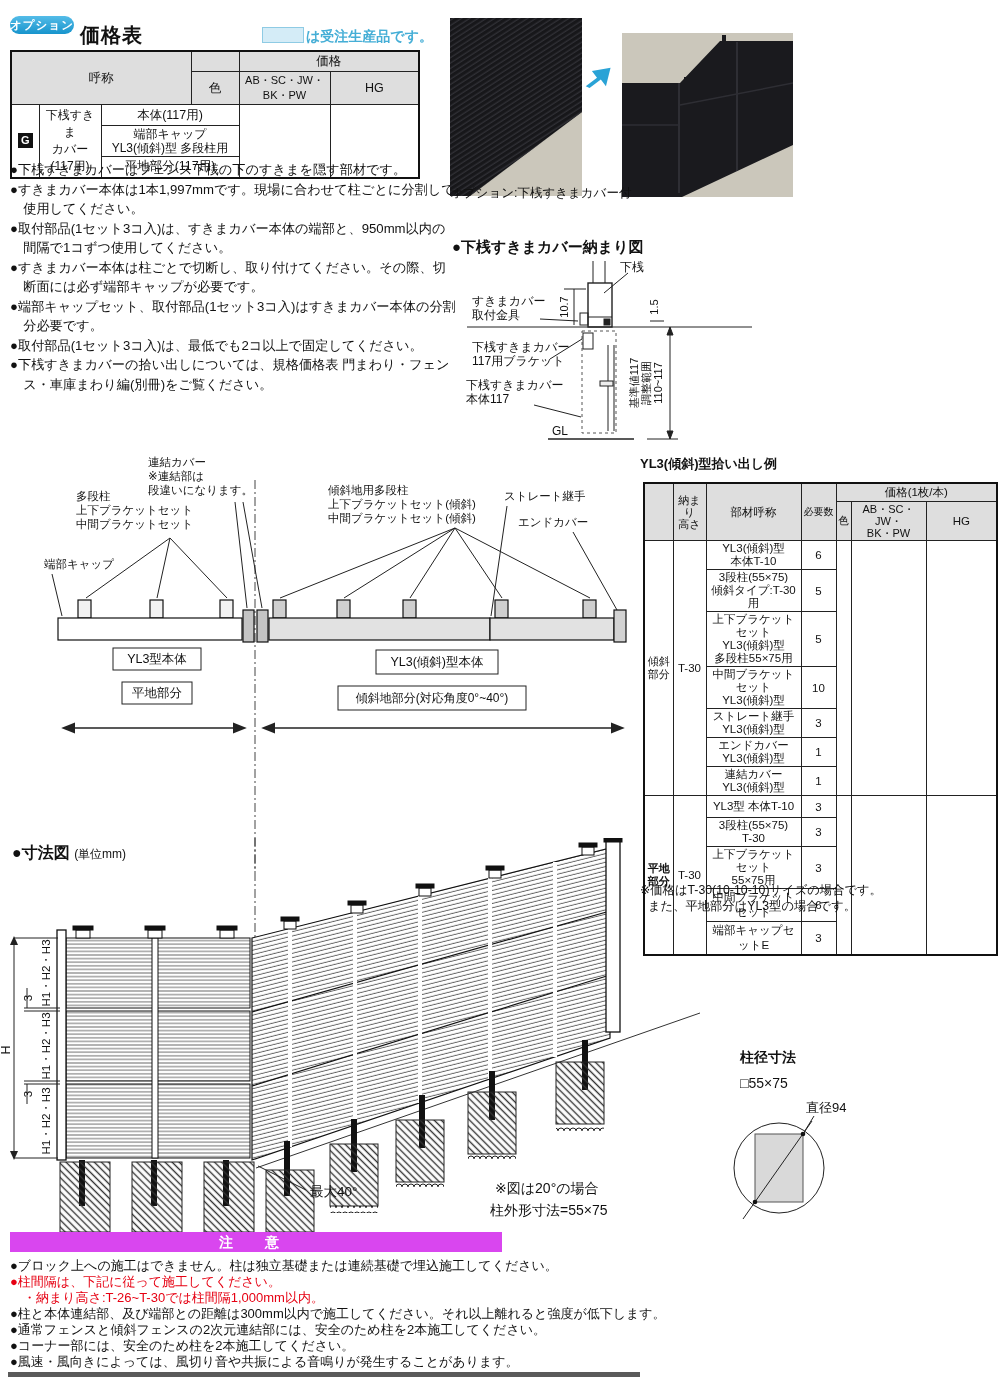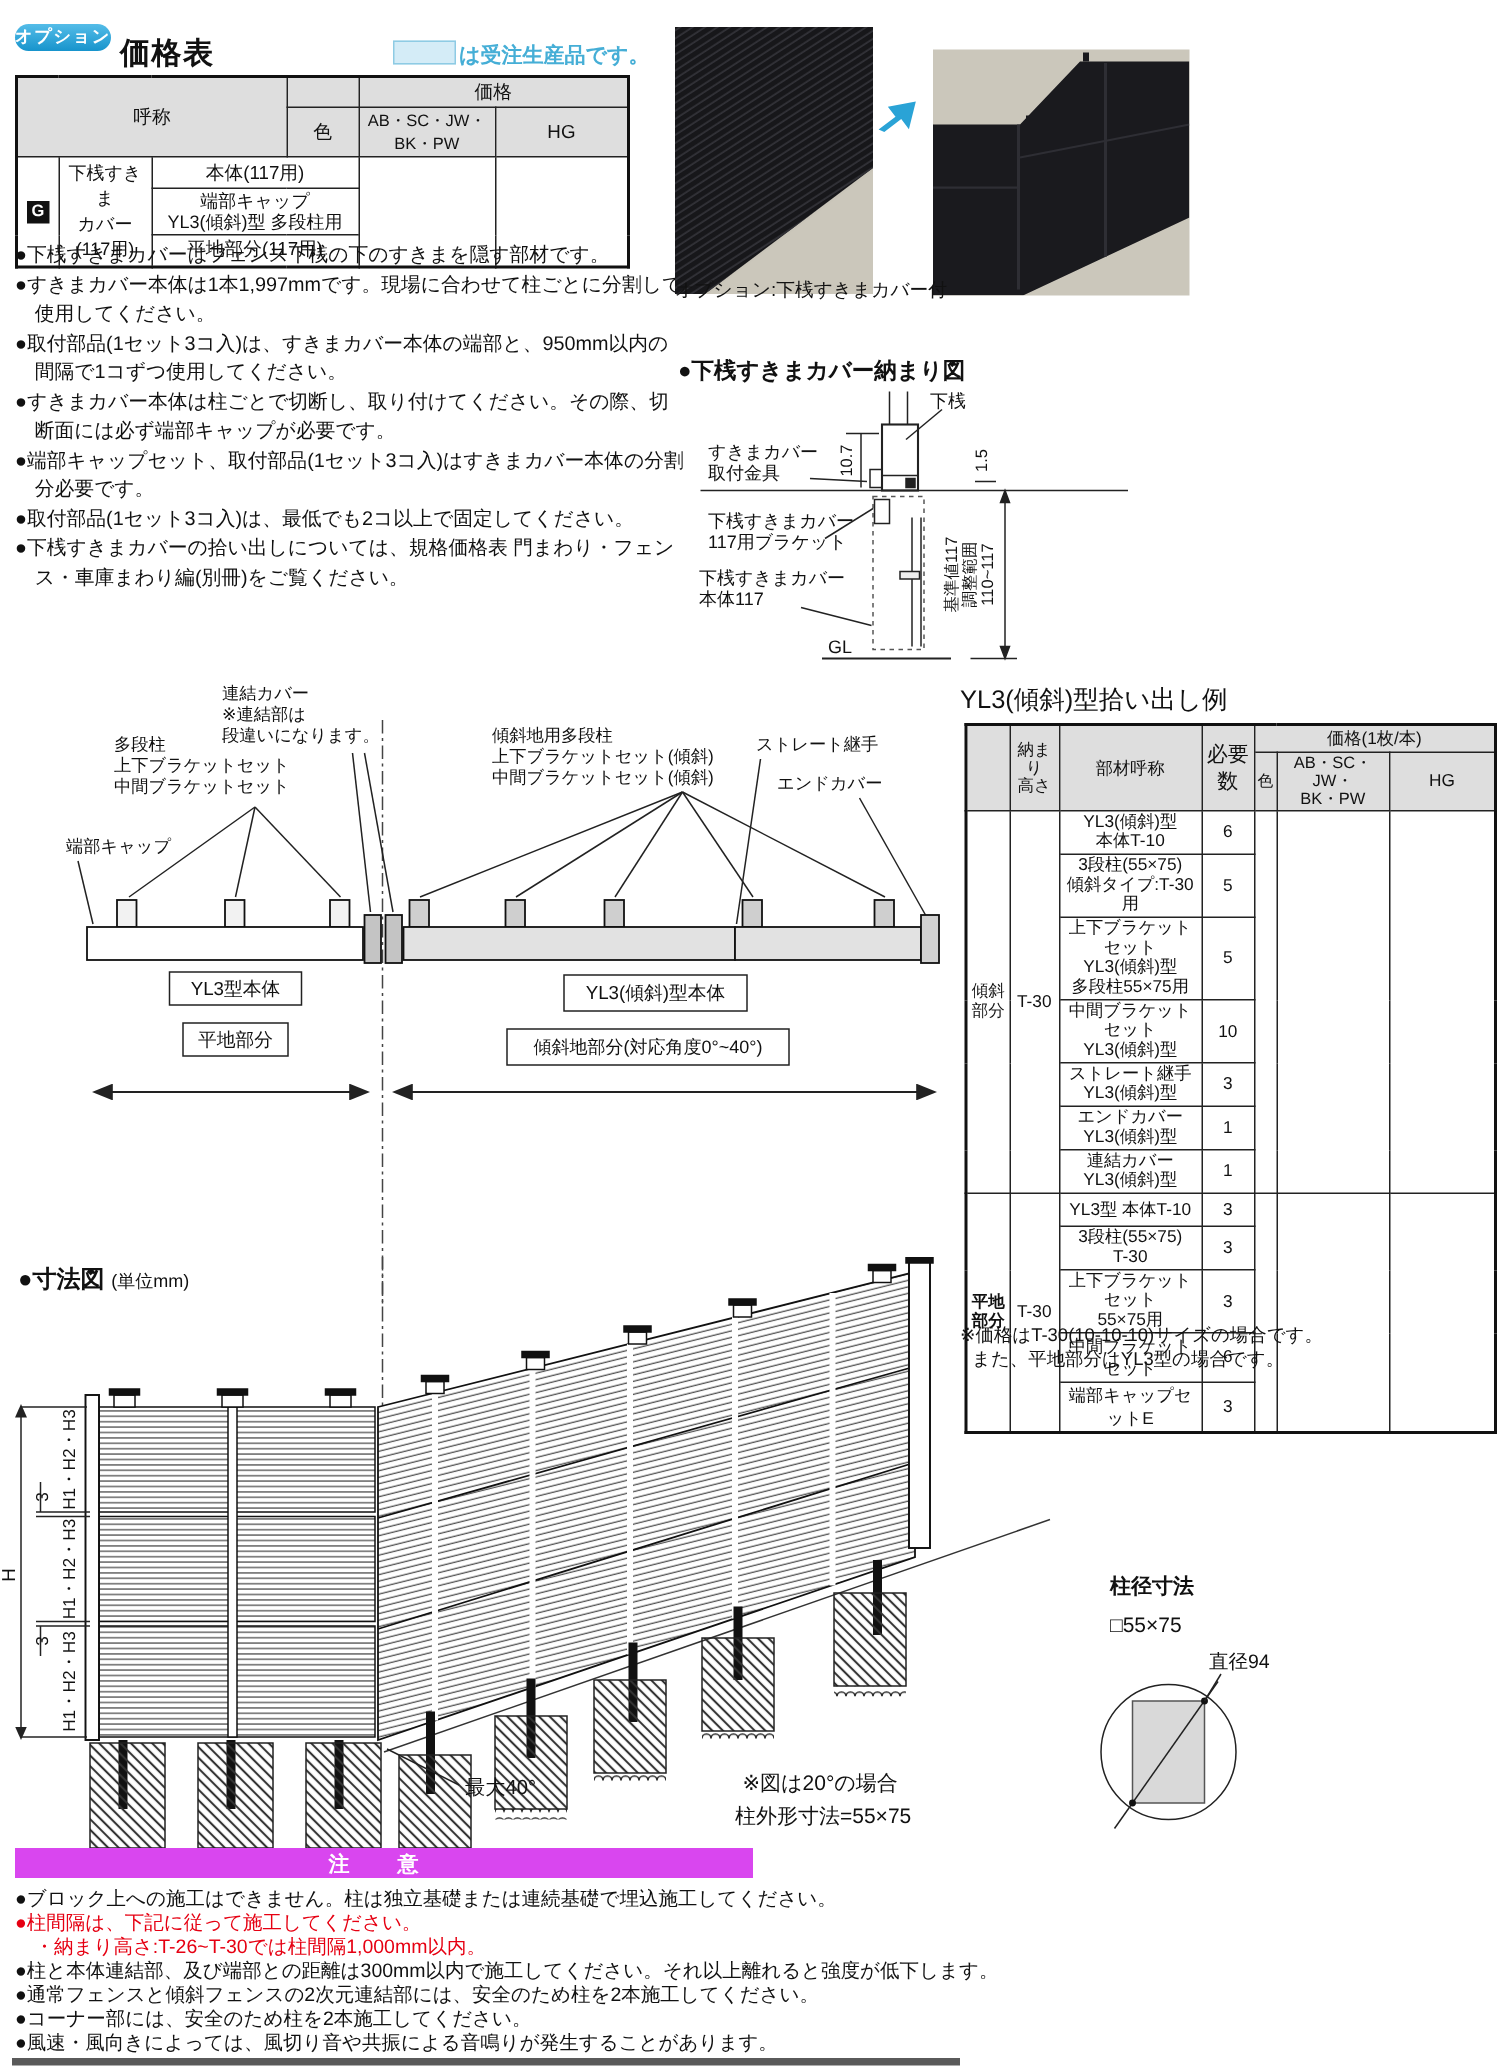--- a/index.html
+++ b/index.html
@@ -28,21 +28,21 @@
   ul.notes{list-style:none;margin:0;padding:0;font-size:13.2px;line-height:19.5px;width:448px;}
   ul.notes li{text-indent:-13.2px;padding-left:13.2px;}
   
   .caution-banner{background:#d946ef;color:#fff;font-size:14px;font-weight:bold;text-align:center;
     letter-spacing:14px;line-height:20px;}
   ul.caution{list-style:none;margin:0;padding:0;font-size:13px;line-height:16px;}
   ul.caution li{text-indent:-13px;padding-left:13px;}
   ul.caution li.red{color:#e60012;}
   ul.caution li.indent{padding-left:26px;}
   .sec-title{font-size:15px;font-weight:bold;}
-  .pickup-title{font-size:17px;font-weight:normal;}
+  .pickup-title{font-size:13px;font-weight:bold;}
   .dim-title{font-size:16px;font-weight:bold;}
   .dim-unit{font-size:12px;font-weight:normal;}
   .caption{font-size:12.5px;}
   .footnote{font-size:12.3px;line-height:16px;}
   svg text{fill:#111;}
   .photo{overflow:hidden;}
 </style>
 </head>
 <body>
 
@@ -270,21 +270,21 @@
         <col style="width:15px">
         <col style="width:75px">
         <col style="width:71px">
       </colgroup>
     <tbody>
         <tr style="height:16px;">
       <th rowspan="2"></th>
       <th rowspan="2" class="pre" style="font-size:11px;line-height:12px;">納まり
 高さ</th>
       <th rowspan="2">部材呼称</th>
-      <th rowspan="2" style="font-size:14px;margin-left:40px;">必要数</th>
+      <th rowspan="2" style="font-size:10px;margin-left:40px;">必要数</th>
       <th colspan="3">価格(1枚/本)</th>
     </tr>
     <tr style="height:28px;">
       <th style="font-size:10.5px;padding:0;">色</th>
       <th class="pre" style="font-size:11px;line-height:12px;">AB・SC・JW・
 BK・PW</th>
       <th>HG</th>
     </tr>
     <tr style="height:28px;">
       <td rowspan="7" class="pre" style="font-size:11px;line-height:13px;">傾斜

